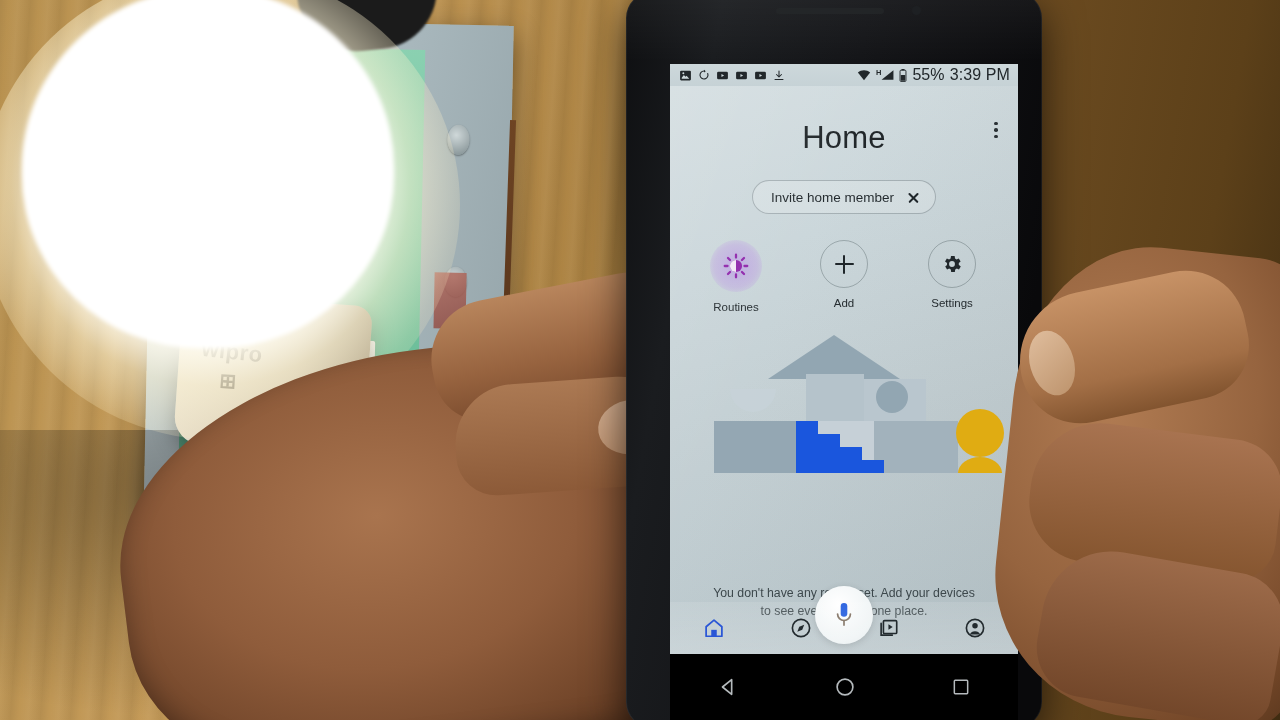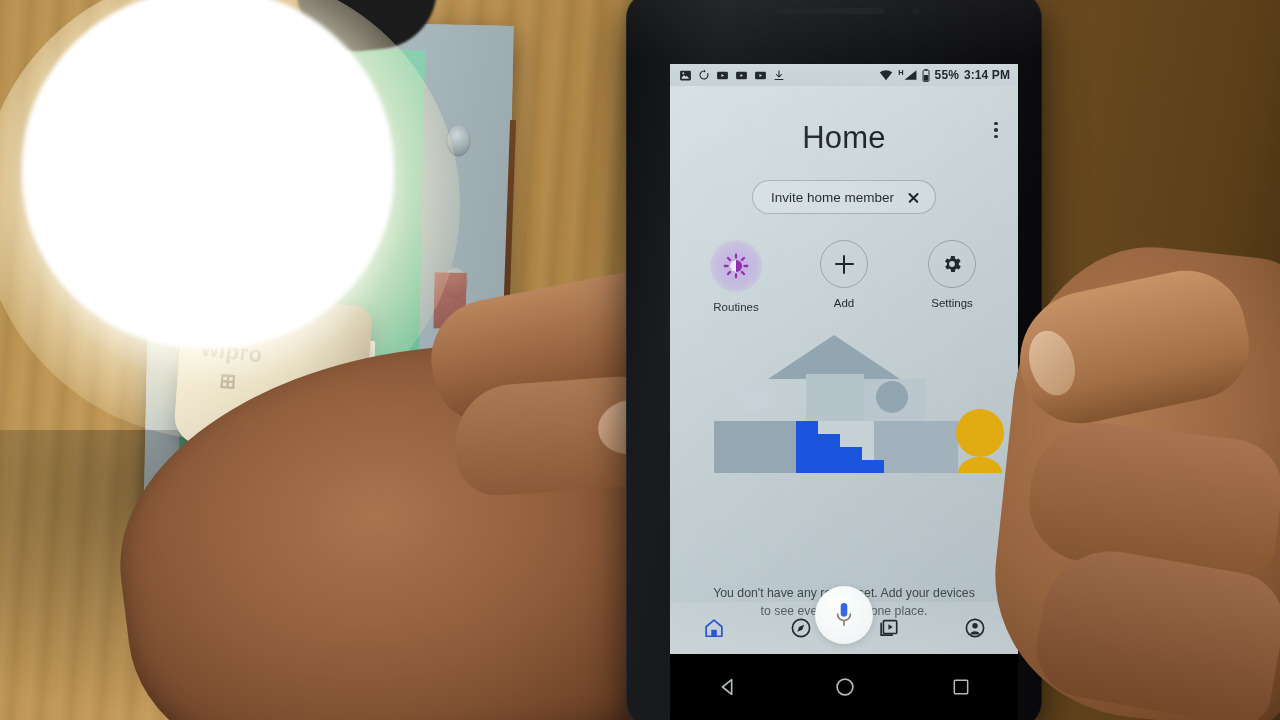--- a/index.html
+++ b/index.html
@@ -232,21 +232,21 @@
     height: 22px;
     display: flex; align-items: center; justify-content: space-between;
     padding: 0 8px 0 9px;
     background: linear-gradient(180deg,#cdd8db,#c6d2d6);
     color: #1f2629;
   }
   .sb-left, .sb-right { display: flex; align-items: center; gap: 6px; }
   .sb-right { gap: 5px; }
   .sb-icon { display: block; }
   .sb-text {
-    font-size: 12px; font-weight: 700; color: #22282b;
+    font-size: 16px; font-weight: 400; color: #22282b;
     letter-spacing: .1px; line-height: 1;
   }
 
   
   .overflow {
     position: absolute; right: 12px; top: 30px;
     width: 20px; height: 28px;
     display: flex; flex-direction: column; align-items: center; justify-content: center; gap: 3px;
   }
   .overflow i { width: 3.5px; height: 3.5px; border-radius: 50%; background: #2a3135; display: block; }
@@ -446,21 +446,21 @@
             <svg class="sb-icon" width="13" height="12" viewBox="0 0 22 18">
               <path d="M21 1v16H1L21 1z" fill="#22282b"></path>
             </svg>
           </span>
           <svg class="sb-icon" width="8" height="13" viewBox="0 0 12 22">
             <rect x="3.4" y="0" width="5.2" height="2" rx="0.6" fill="#22282b"></rect>
             <rect x="1" y="2" width="10" height="19" rx="1.6" fill="none" stroke="#22282b" stroke-width="1.6"></rect>
             <rect x="2.3" y="10" width="7.4" height="10" rx="1" fill="#22282b"></rect>
           </svg>
           <span class="sb-text">55%</span>
-          <span class="sb-text">3:14 PM</span>
+          <span class="sb-text">3:39 PM</span>
         </div>
       </div>
 
       <div class="app">
         <div class="screen-sheen"></div>
 
         <div class="overflow">
           <i></i>
           <i></i>
           <i></i>

